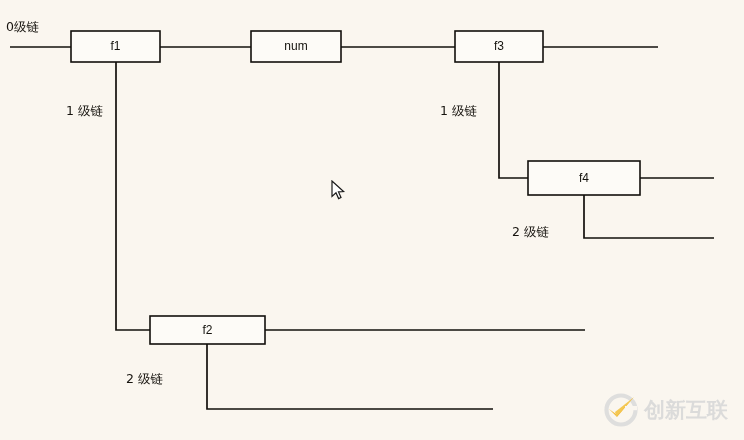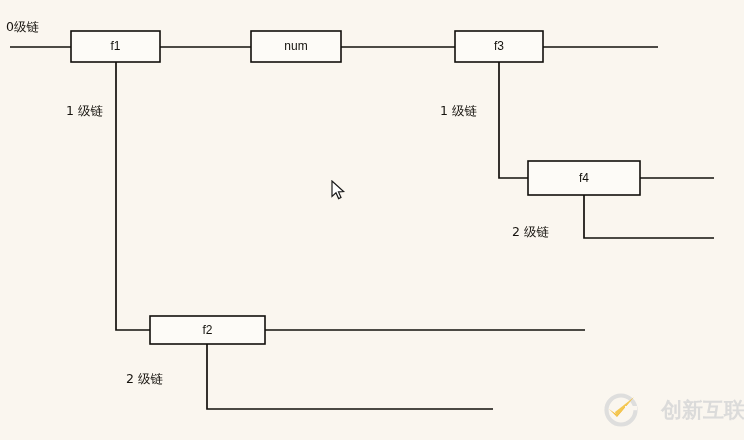--- a/index.html
+++ b/index.html
@@ -55,21 +55,21 @@
   }
   
   #watermark {
     position: absolute;
     left: 603px;
     top: 388px;
     width: 134px;
     height: 44px;
     display: flex;
     align-items: center;
-    gap: 22px;
+    gap: 5px;
     opacity: 0.92;
     pointer-events: none;
   }
   #wm-mark {
     position: relative;
     width: 36px;
     height: 36px;
     flex: 0 0 36px;
   }
   #wm-text {

